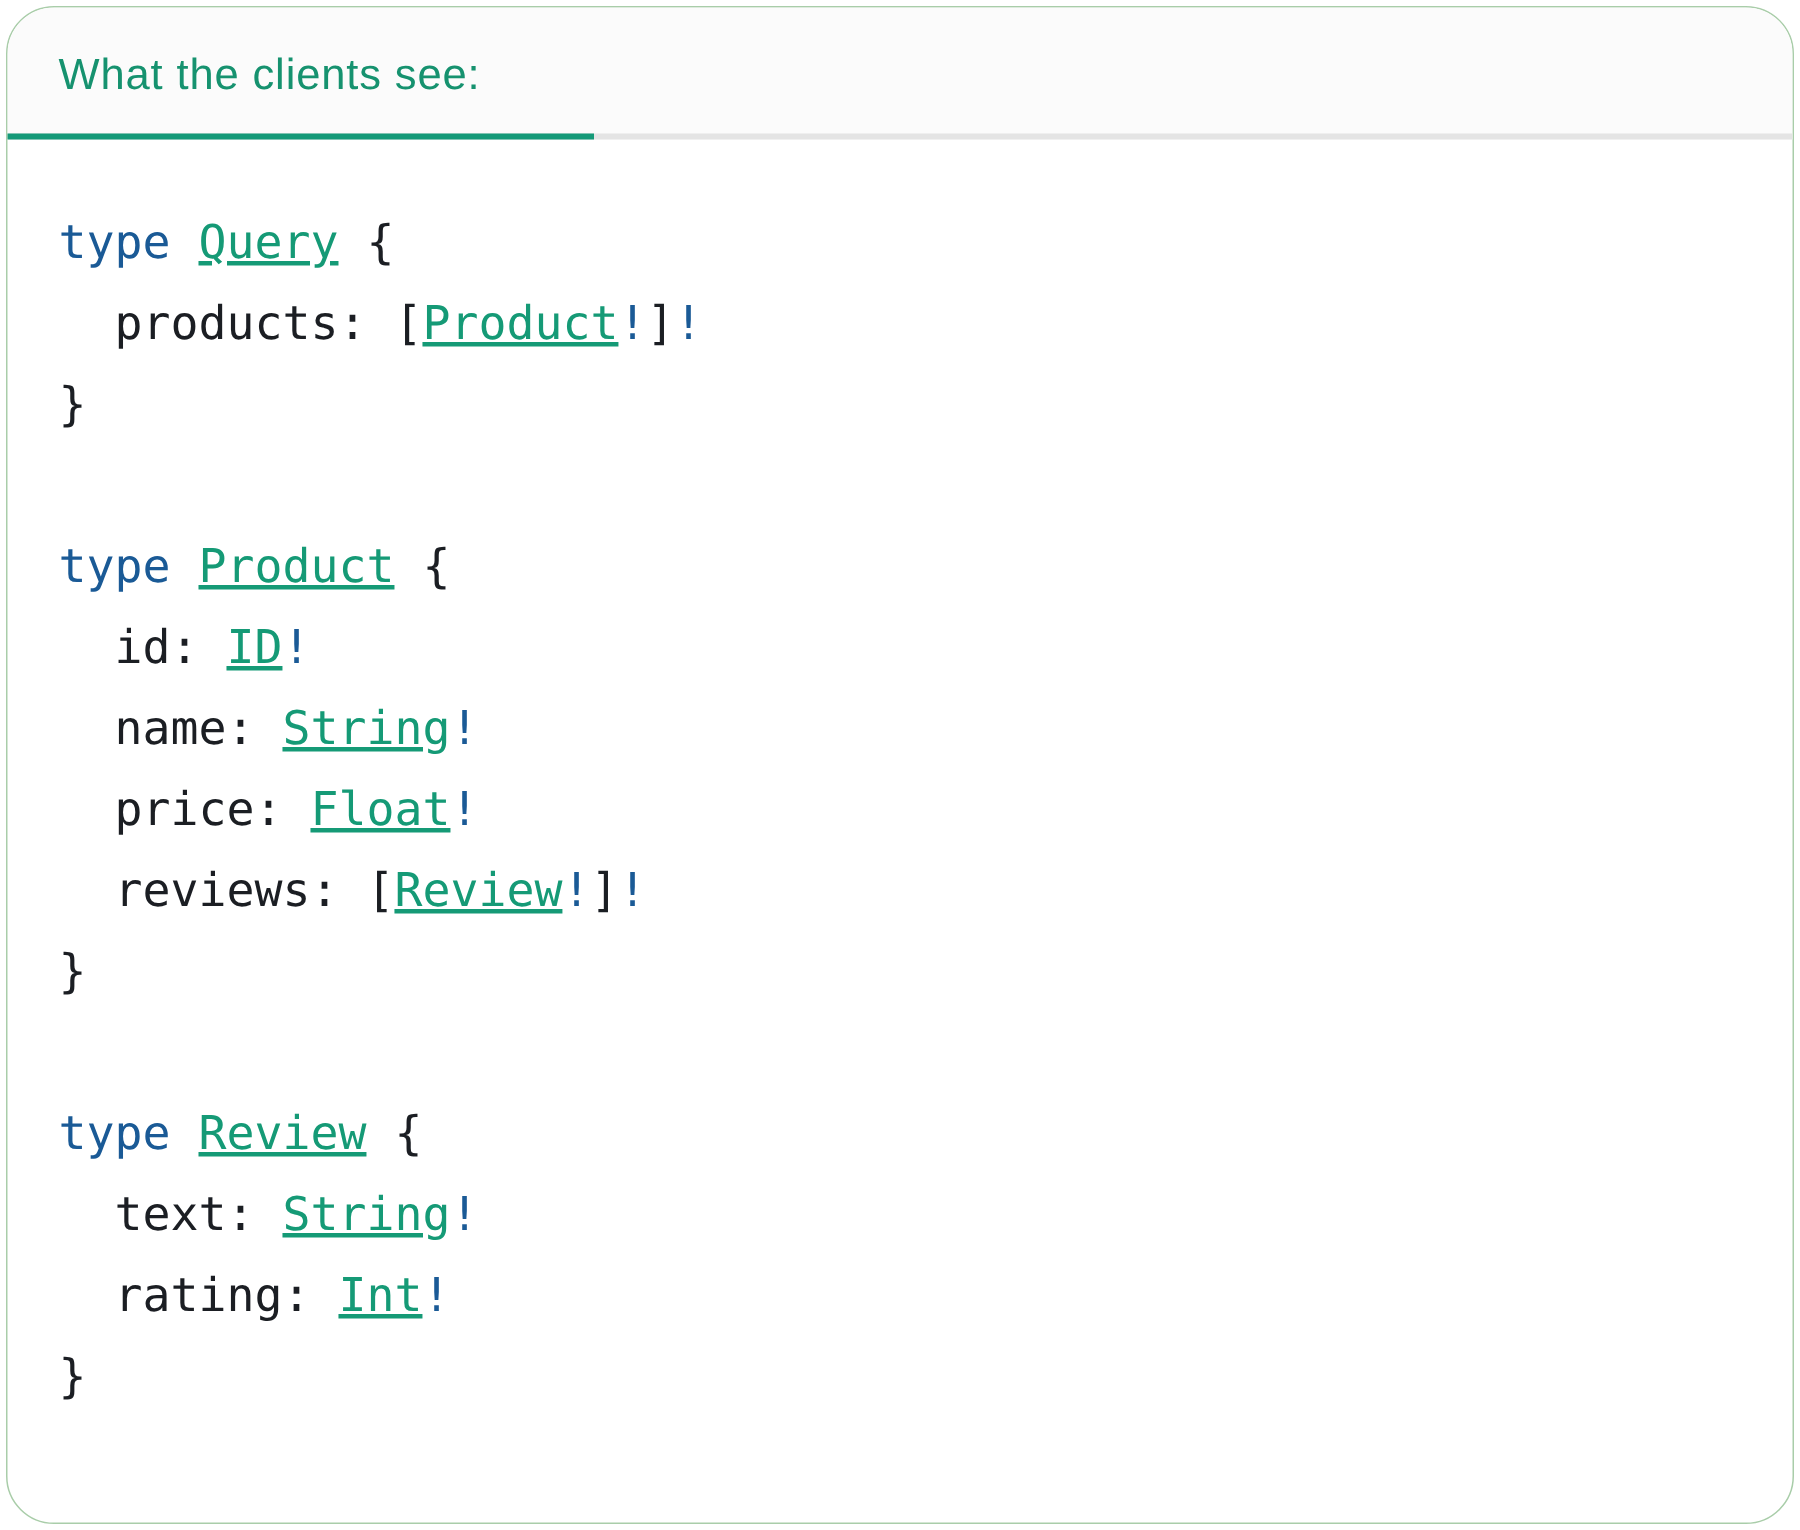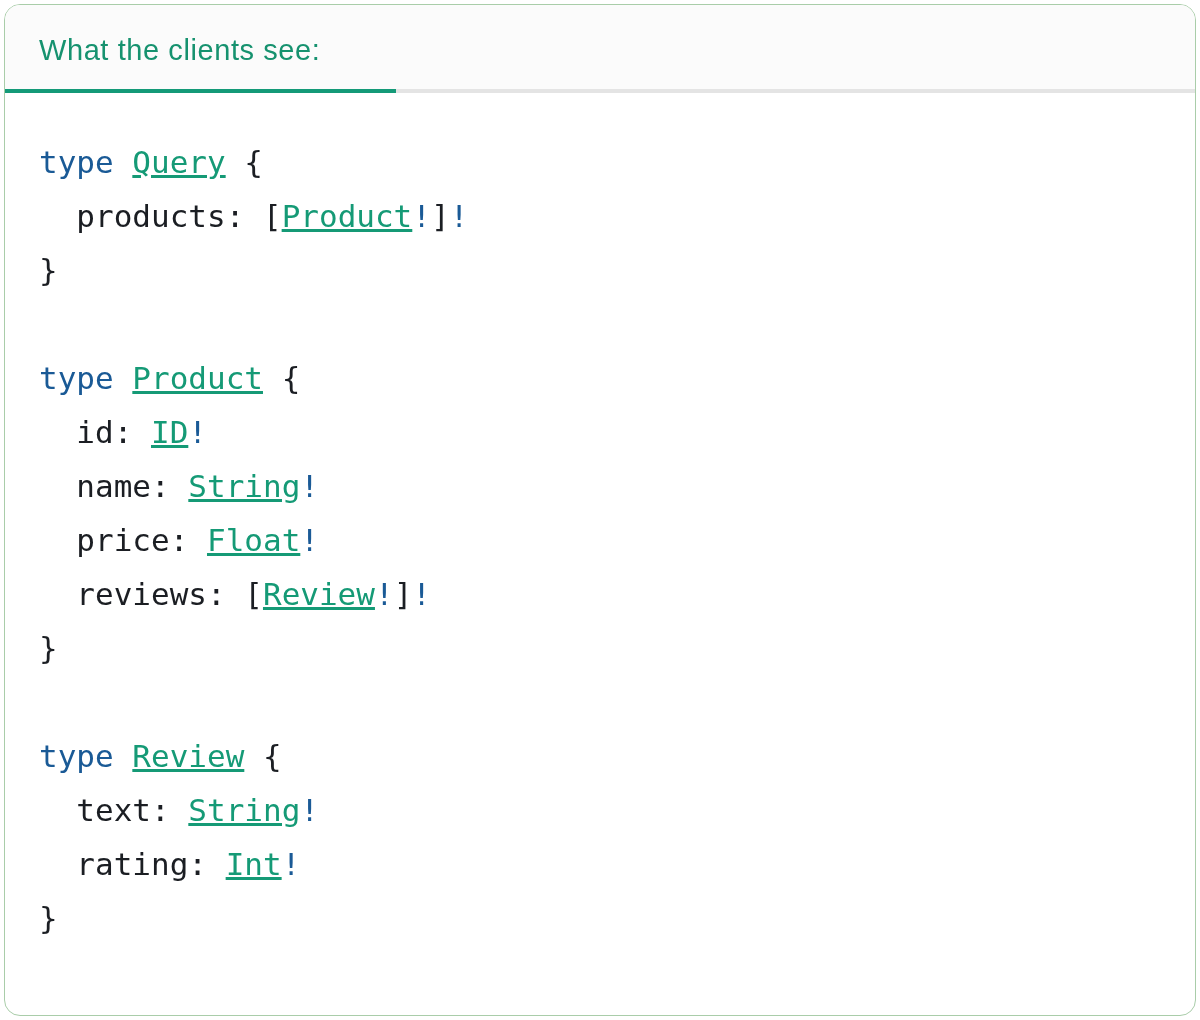--- a/index.html
+++ b/index.html
@@ -14,21 +14,21 @@
   }
   *{margin:0;padding:0;box-sizing:border-box;}
   html,body{width:1200px;height:1020px;background:#ffffff;overflow:hidden;}
   body{font-family:"Liberation Sans", sans-serif;}
 
   .card{
     position:absolute;
     left:4px; top:4px; right:4px; bottom:4px;
     background:#ffffff;
     border:1px solid var(--card-border);
-    border-radius:16px;
+    border-radius:32px;
     overflow:hidden;
   }
 
   .tabbar{
     position:relative;
     height:88px;
     background:var(--strip-bg);
     border-bottom:4px solid var(--track);
   }
   .tab{

